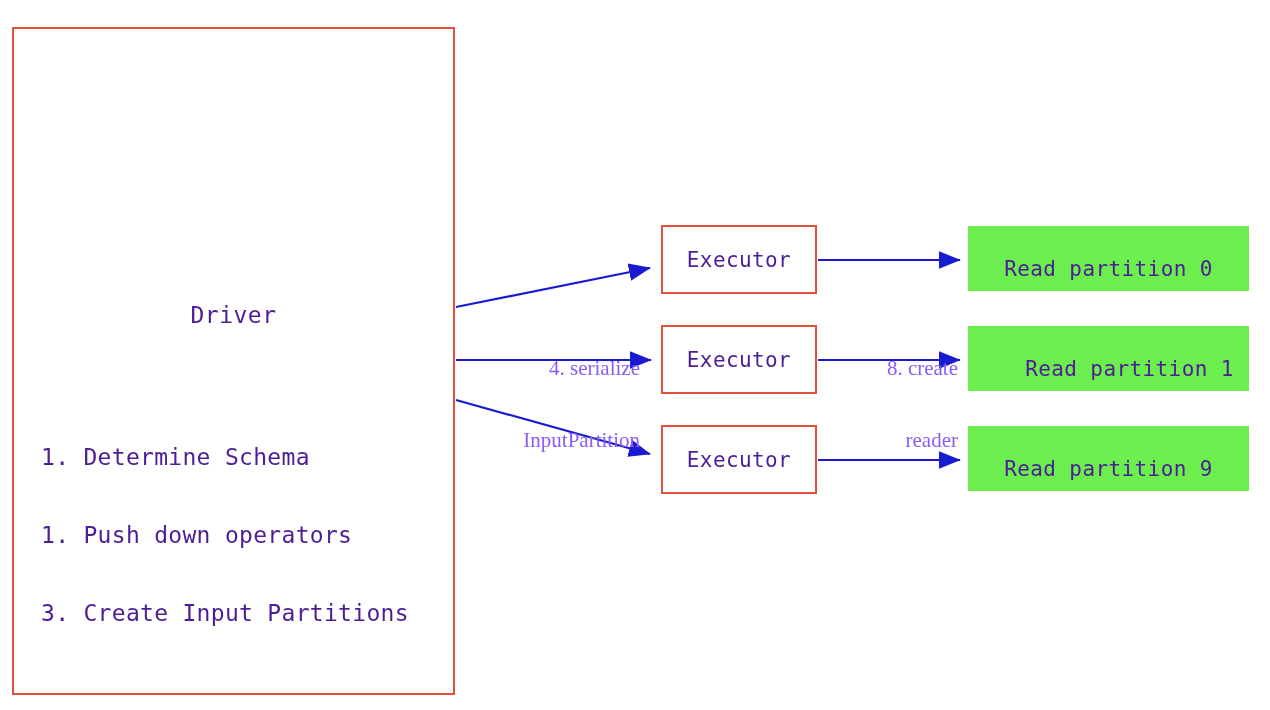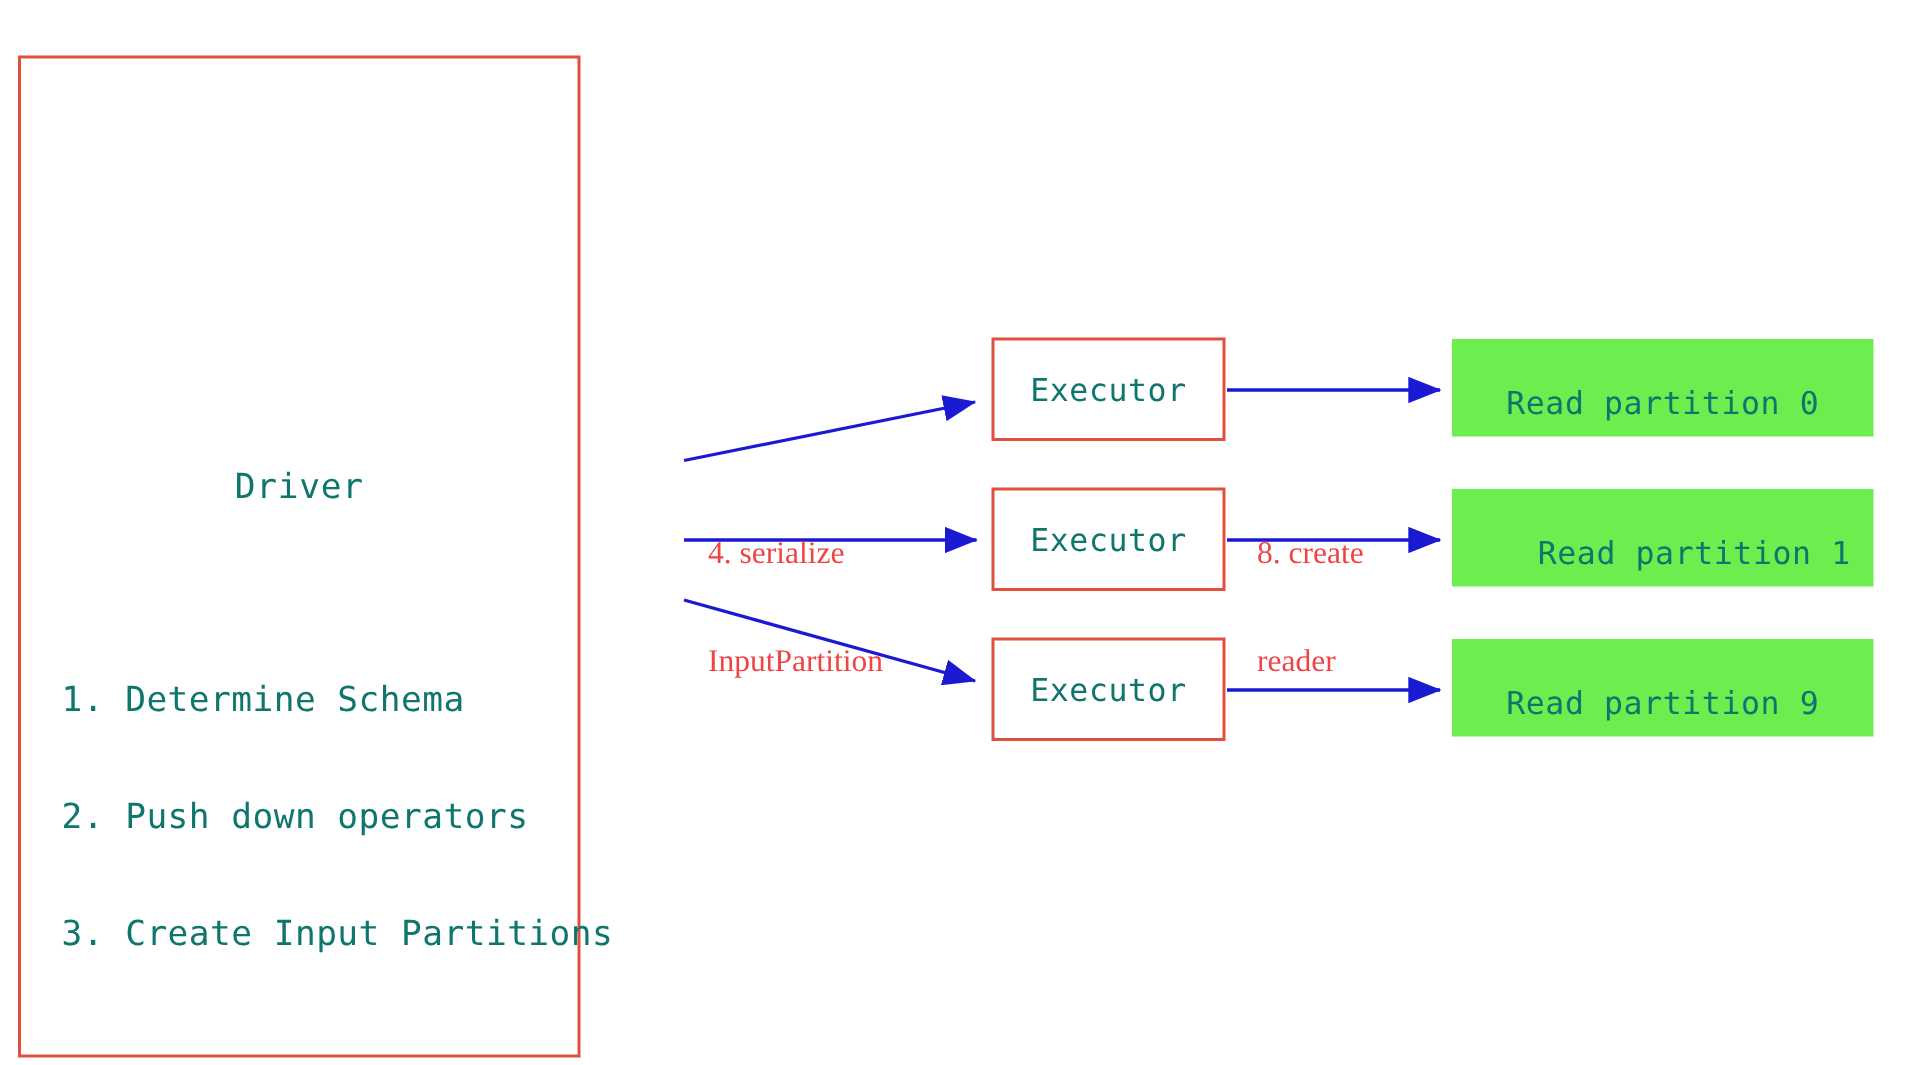--- a/index.html
+++ b/index.html
@@ -28,29 +28,29 @@
     border: 2px solid var(--red, #e0503c);
     background: #ffffff;
   }
   .box-green {
     background: var(--green, #6bee4e);
     border: none;
   }
 
   .mono {
     font-family: "DejaVu Sans Mono", "Liberation Mono", monospace;
-    color: #0f766e;
+    color: #4c1d95;
     white-space: pre;
   }
 
   
   #driver-box {
     left: 12px;
-    top: 37px;
-    width: 375px;
+    top: 27px;
+    width: 443px;
     height: 668px;
     display: block;
   }
   #driver-title {
     position: absolute;
     left: 0;
     right: 0;
     top: 273px;
     text-align: center;
     font-size: 23px;
@@ -101,22 +101,22 @@
     left: 0;
     top: 0;
     width: 1270px;
     height: 710px;
     pointer-events: none;
   }
 
   
   .edge-label {
     position: absolute;
-    text-align: left;
-    color: #ef4444;
+    text-align: right;
+    color: #8b5cf6;
     font-family: "Liberation Serif", serif;
     font-size: 21px;
     line-height: 24px;
     white-space: pre;
   }
   #label-serialize {
     left: 472px;
     top: 308px;
     width: 168px;
   }
@@ -128,21 +128,21 @@
 </style>
 </head>
 <body>
 
 <div id="canvas" style="--red: #e0503c; --green: #6bee4e; background: rgb(255, 255, 255);">
 
   <div class="box box-red" id="driver-box">
     <div class="mono" id="driver-title">Driver</div>
     <div class="mono" id="driver-steps">
       <div>1. Determine Schema</div>
-      <div>2. Push down operators</div>
+      <div>1. Push down operators</div>
       <div>3. Create Input Partitions</div>
     </div>
   </div>
 
   <div class="box box-red executor" id="executor-0">
     <span class="mono label">Executor</span>
   </div>
   <div class="box box-red executor" id="executor-1">
     <span class="mono label">Executor</span>
   </div>

